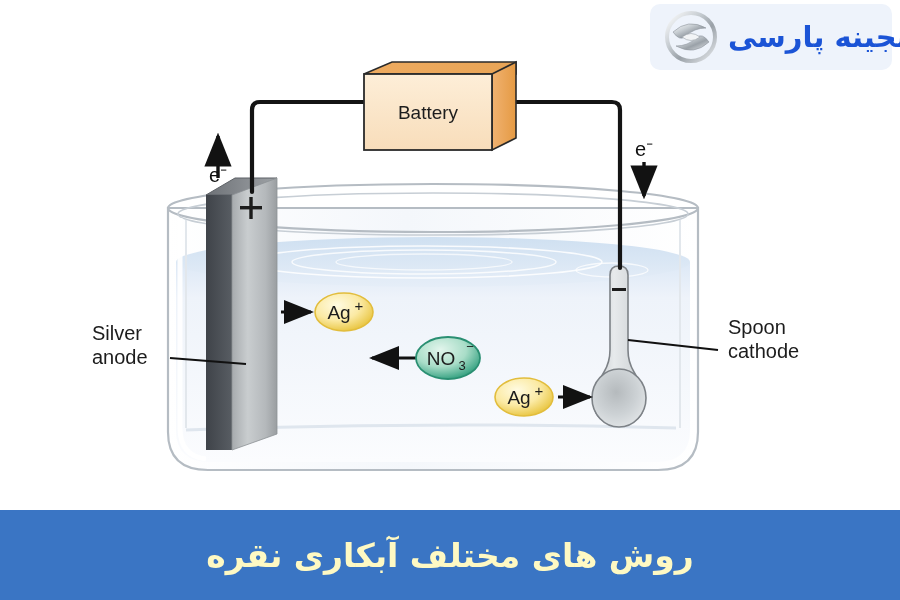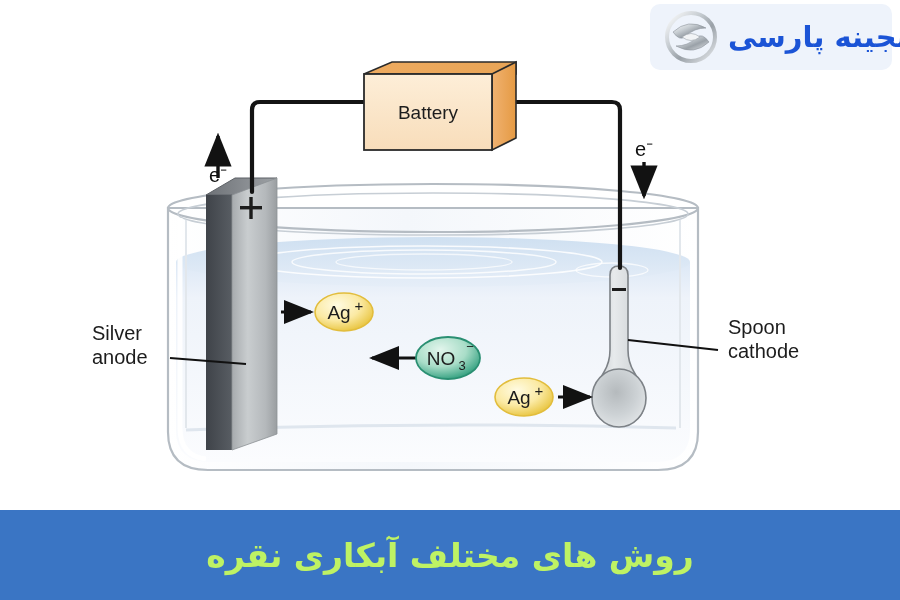--- a/index.html
+++ b/index.html
@@ -51,21 +51,21 @@
     background: #3a75c4;
     display: flex;
     align-items: center;
     justify-content: center;
     direction: rtl;
   }
   .banner-text {
     font-family: "DejaVu Sans", sans-serif;
     font-size: 33px;
     font-weight: 700;
-    color: #bef264;
+    color: #fef9c3;
     white-space: nowrap;
     line-height: 1;
   }
   .svg-label {
     font-family: "Liberation Sans", sans-serif;
   }
 </style>
 </head>
 <body>
 

